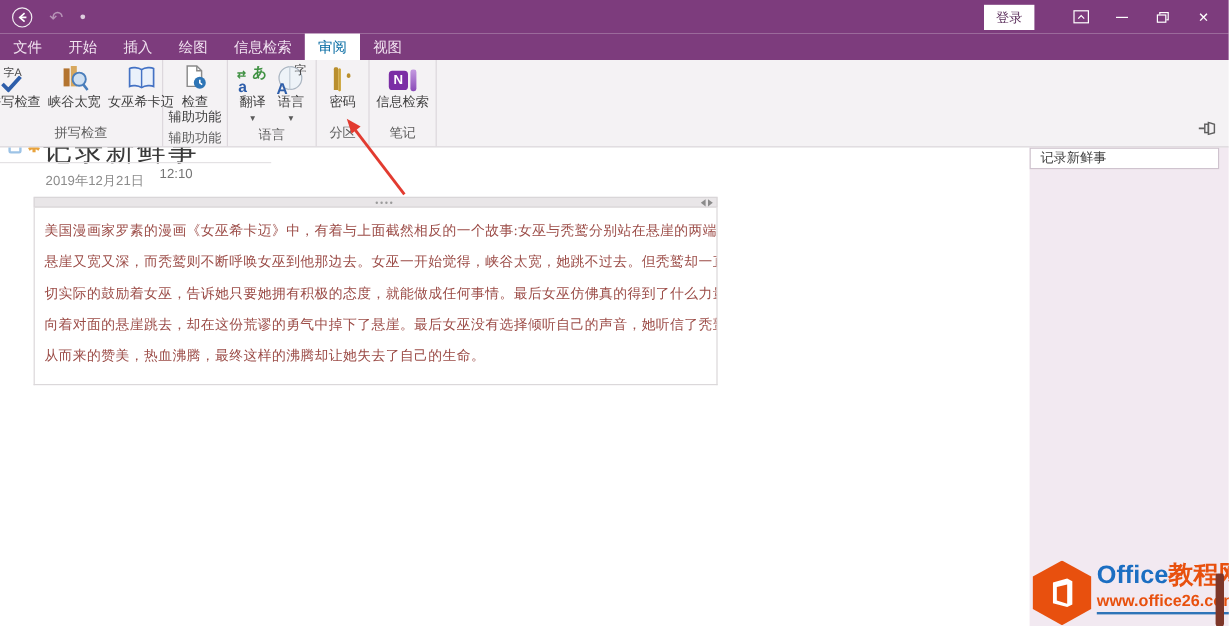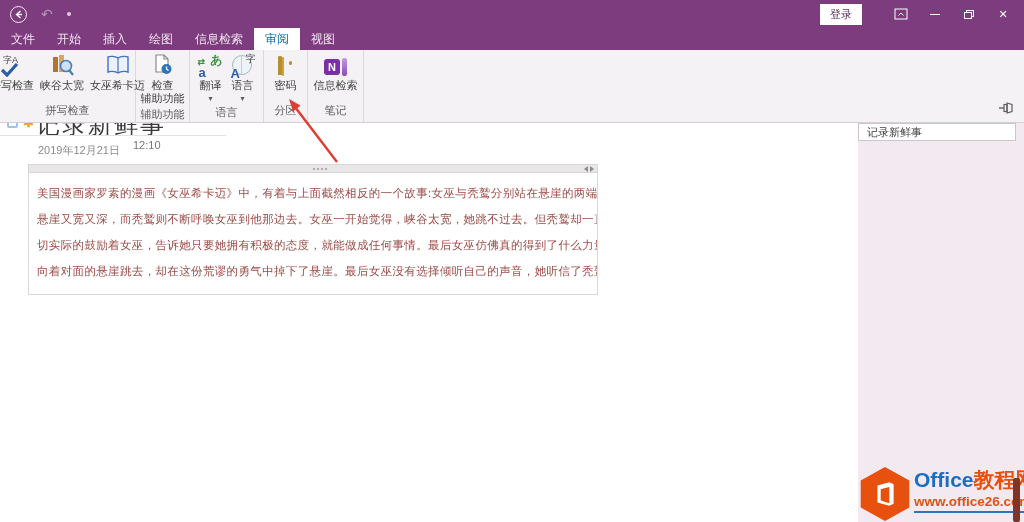--- a/index.html
+++ b/index.html
@@ -289,20 +289,21 @@
         <span class="resize-lr">
             <i class="tl"></i>
             <i class="tr"></i>
           </span>
       </div>
       <div class="note-body">
         <div class="note-line">美国漫画家罗素的漫画《女巫希卡迈》中，有着与上面截然相反的一个故事:女巫与秃鹫分别站在悬崖的两端，</div>
         <div class="note-line">悬崖又宽又深，而秃鹫则不断呼唤女巫到他那边去。女巫一开始觉得，峡谷太宽，她跳不过去。但秃鹫却一直不</div>
         <div class="note-line">切实际的鼓励着女巫，告诉她只要她拥有积极的态度，就能做成任何事情。最后女巫仿佛真的得到了什么力量，</div>
         <div class="note-line">向着对面的悬崖跳去，却在这份荒谬的勇气中掉下了悬崖。最后女巫没有选择倾听自己的声音，她听信了秃鹫无</div>
+        <div class="note-line">从而来的赞美，热血沸腾，最终这样的沸腾却让她失去了自己的生命。</div>
       </div>
     </div>
   </div>
 
   <div class="side-panel">
     <div class="page-tab">记录新鲜事</div>
   </div>
 
   <svg class="arrow-svg" viewBox="0 0 1024 522">
     <line x1="337" y1="162" x2="295" y2="107" stroke="#e23b30" stroke-width="2.4"></line>

